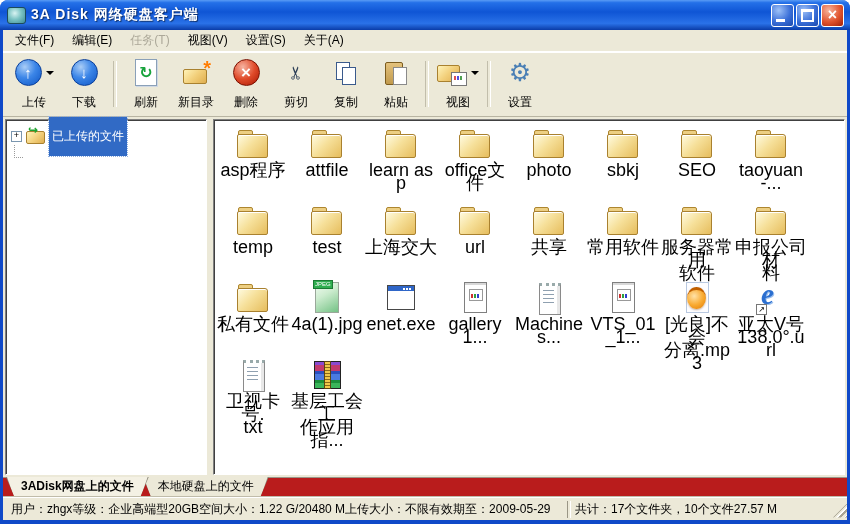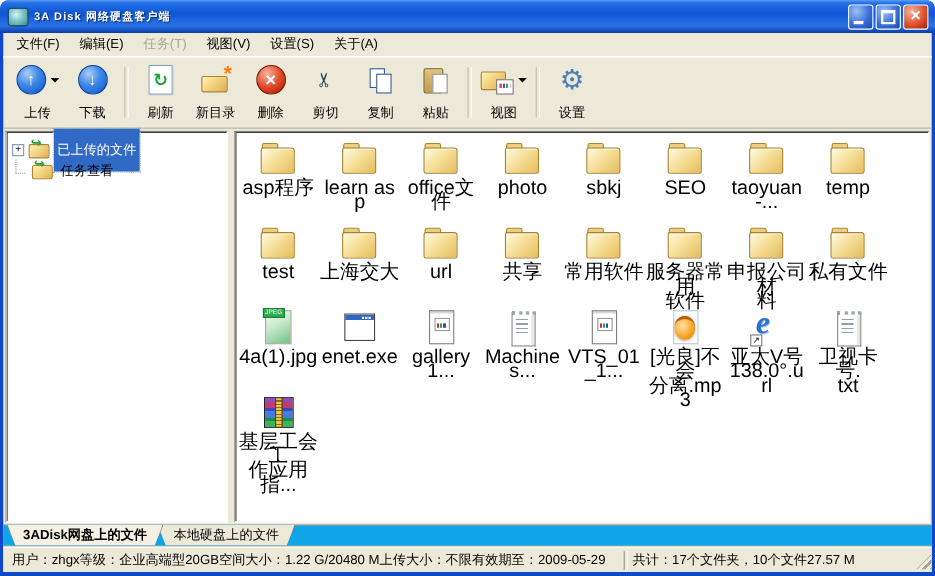--- a/index.html
+++ b/index.html
@@ -6,21 +6,21 @@
     font-family:"Liberation Sans","DejaVu Sans",sans-serif;font-size:12px;color:#000;}
   .win{position:absolute;inset:0;background:linear-gradient(180deg,#2a62d8,#0f47b5);
     border-radius:8px 8px 0 0;}
   
   .titlebar{height:30px;display:flex;align-items:center;padding:0 6px 0 7px;
     background:linear-gradient(180deg,#5a9cf5 0%,#2470e8 9%,#0f55d5 40%,#2a72e8 78%,#0a3ca8 100%);
     border-radius:8px 8px 0 0;}
   .app-icon{width:17px;height:15px;margin-right:5px;border-radius:3px;
     background:radial-gradient(ellipse at 40% 35%,#d8f3f2 0%,#7cc4c4 45%,#3c8a96 100%);
     border:1px solid #1c4a5a;}
-  .title-text{color:#fff;font-weight:bold;font-size:10px;letter-spacing:1px;
+  .title-text{color:#fff;font-weight:bold;font-size:14px;letter-spacing:1px;
     text-shadow:1px 1px 1px rgba(0,0,0,.55);flex:1;}
   .winbtn{width:21px;height:21px;margin-left:2px;border:1px solid #fff;border-radius:3px;
     position:relative;background:radial-gradient(circle at 32% 26%,#9dc1f7 0%,#3a6fd8 55%,#1a49ae 100%);}
   .winbtn.min::after{content:"";position:absolute;left:4px;bottom:4px;width:9px;height:3px;background:#fff;}
   .winbtn.max::after{content:"";position:absolute;left:4px;top:4px;width:9px;height:8px;
     border:2px solid #fff;border-top-width:3px;}
   .winbtn.close{background:radial-gradient(circle at 32% 26%,#f7b49c 0%,#e1542e 55%,#a31f06 100%);}
   .winbtn.close::after{content:"×";position:absolute;inset:0;color:#fff;font-weight:bold;
     font-size:16px;line-height:19px;text-align:center;}
   
@@ -125,21 +125,21 @@
     border-top:3px solid #c05f00;box-shadow:0 1px 2px rgba(120,60,0,.4);}
   .icon-ie::after{content:"e";position:absolute;left:8px;top:-2px;font-family:"Liberation Serif","DejaVu Serif",serif;
     font-style:italic;font-weight:bold;font-size:29px;color:#2b6fd0;text-shadow:1px 1px 0 #9cc0ee;}
   .icon-ie::before{content:"↗";position:absolute;z-index:3;left:3px;bottom:1px;width:9px;height:9px;
     background:#fff;border:1px solid #777;font-size:8px;line-height:9px;text-align:center;color:#000;}
   .icon-rar::after{content:"";position:absolute;left:5px;top:4px;width:25px;height:26px;border:1px solid #222;
     background:linear-gradient(180deg,#8a4ad0 0 3px,#c23a6e 3px 9px,#2a4fc0 9px 12px,#4a7ae0 12px 18px,#1a8f3a 18px 21px,#3ab55a 21px 26px);}
   .icon-rar::before{content:"";position:absolute;z-index:2;left:15px;top:4px;width:5px;height:26px;
     background:repeating-linear-gradient(180deg,#f0c84a 0 2px,#8a6a1a 2px 3px);border:1px solid #5a4510;}
   
-  .tabstrip{height:19px;display:flex;align-items:stretch;padding-left:3px;border-top:1px solid #9a968a;background:#0ea5e9;}
+  .tabstrip{height:19px;display:flex;align-items:stretch;padding-left:3px;border-top:1px solid #9a968a;background:#b91c1c;}
   .tab-outline{clip-path:polygon(0 0,100% 0,calc(100% - 8px) 100%,8px 100%);background:#8a8778;padding:0 1px 1px 1px;margin-top:-1px;height:18px;}
   .tab{height:100%;clip-path:polygon(0 0,100% 0,calc(100% - 7px) 100%,7px 100%);
     background:#ece9d8;padding:2px 14px 0 14px;line-height:15px;}
   .tab-outline.active{z-index:2;}
   .tab-outline.active .tab{background:#f4f1e4;font-weight:bold;}
   .tab-outline.inactive{margin-left:-6px;}
   
   .statusbar{height:22px;display:flex;align-items:center;background:#ece9d8;
     border-top:1px solid #fff;box-shadow:0 -1px 0 #c0bcaa;padding-left:8px;}
   .status-left{flex:1;display:flex;white-space:nowrap;overflow:hidden;}
@@ -242,30 +242,30 @@
 
     <div class="main">
       <div class="panel tree">
         <div class="tree-row">
           <span class="expander"></span>
           <span class="tfolder"></span>
           <span class="tree-label sel">已上传的文件</span>
         </div>
         <div class="tree-guide-v"></div>
         <div class="tree-guide-h"></div>
-        <div class="tree-row" style="padding-left:17px;">
-          <span class="tfolder"></span>
-          <span class="tree-label">任务查看</span>
-        </div>
       </div>
       <div class="panel filepanel">
         <div class="file-grid">
             <div class="file-item">
               <div class="ficon icon-folder"></div>
               <div class="flabel">asp程序</div>
+            </div>
+            <div class="file-item">
+              <div class="ficon icon-folder"></div>
+              <div class="flabel">attfile</div>
             </div>
             <div class="file-item">
               <div class="ficon icon-folder"></div>
               <div class="flabel">learn asp</div>
             </div>
             <div class="file-item">
               <div class="ficon icon-folder"></div>
               <div class="flabel">office文件</div>
             </div>
             <div class="file-item">

